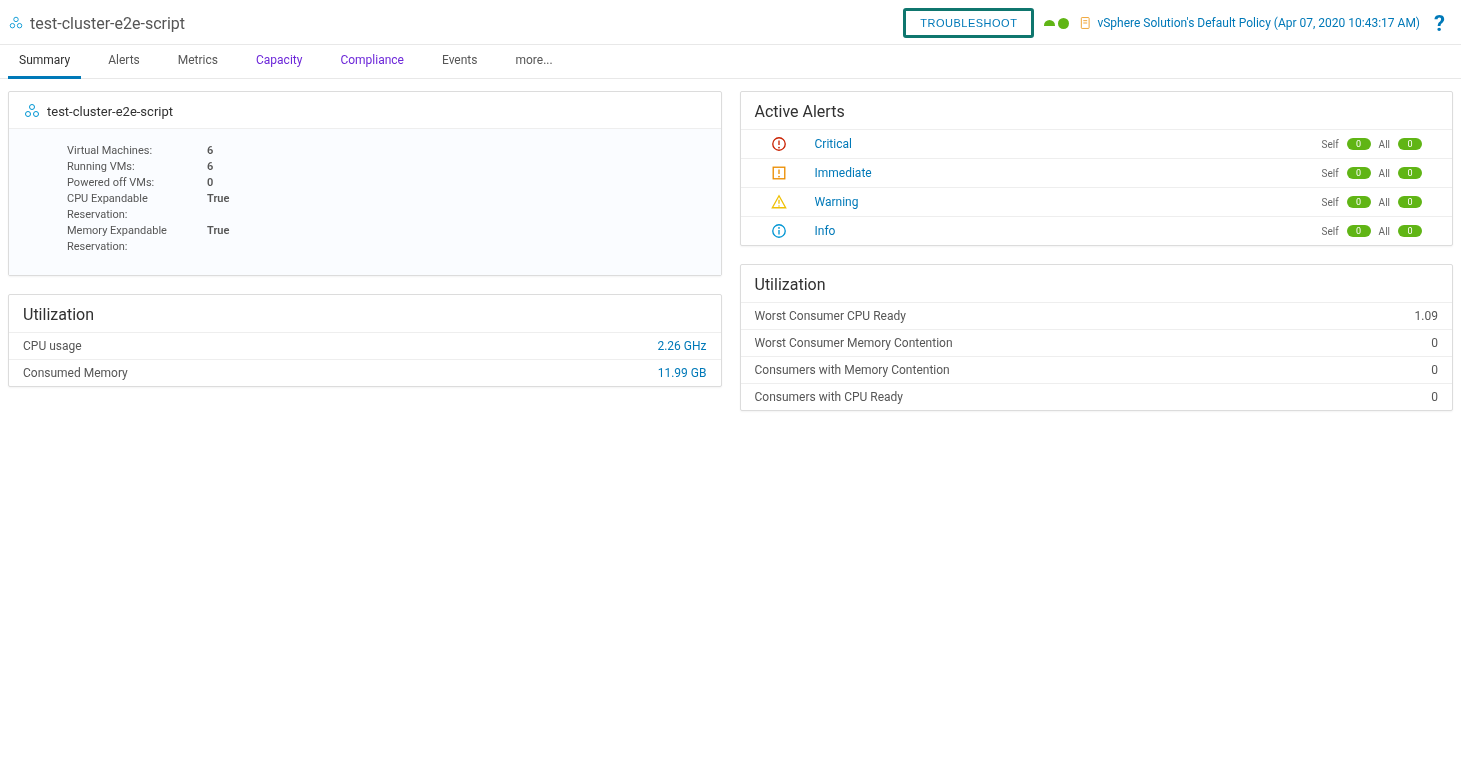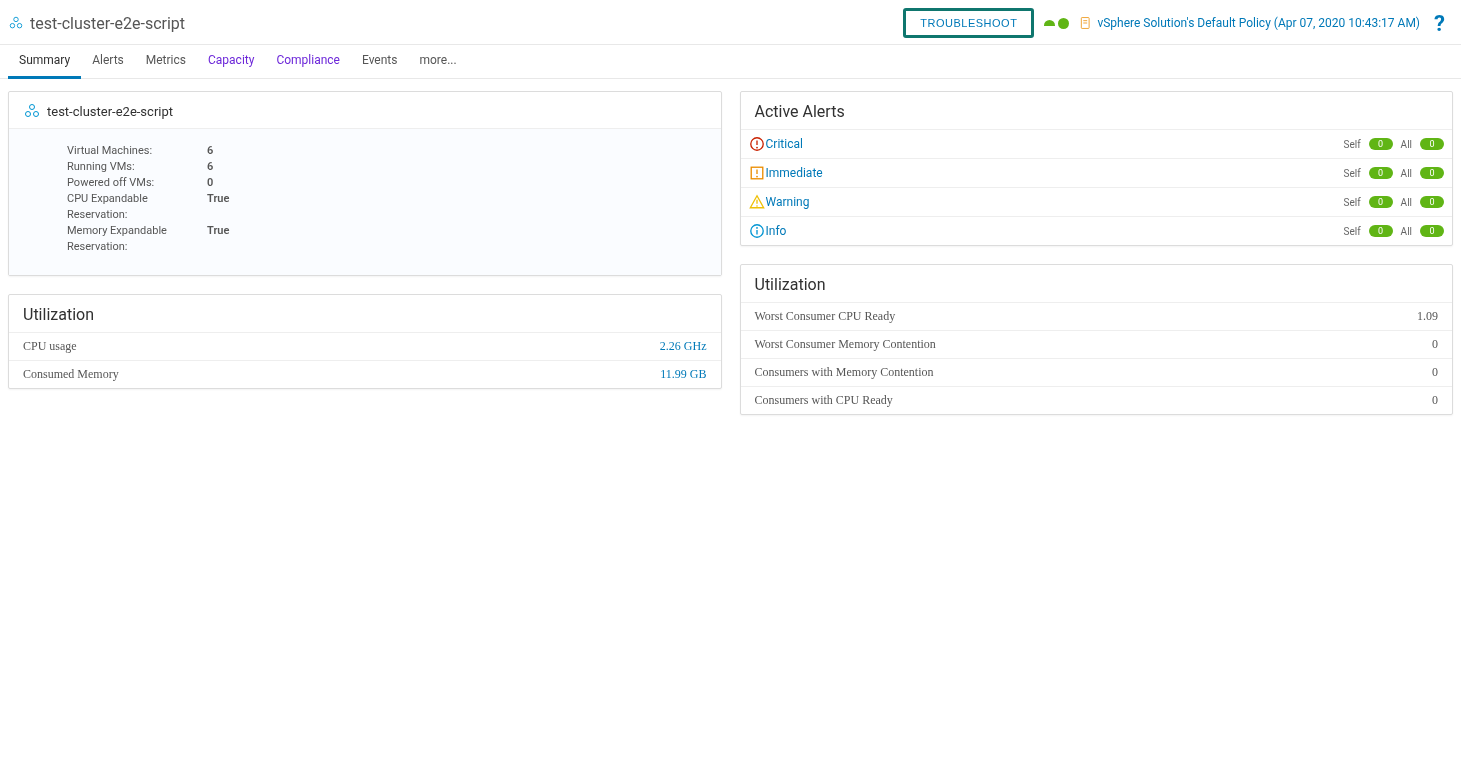--- a/index.html
+++ b/index.html
@@ -72,21 +72,21 @@
   .help-icon {
     color: #0079b8;
     font-size: 22px;
     font-weight: 700;
     cursor: pointer;
     padding: 0 4px;
   }
   .tabs {
     display: flex;
     align-items: center;
-    gap: 0;
+    gap: 16px;
     border-bottom: 1px solid #e8e8e8;
     padding: 0 8px;
   }
   .tab {
     padding: 8px 11px 9px;
     font-size: 12px;
     color: #565656;
     cursor: pointer;
     border-bottom: 3px solid transparent;
     margin-bottom: -1px;
@@ -126,23 +126,23 @@
     color: #565656;
     line-height: 16px;
     margin-left: 44px;
   }
   .info-label { width: 140px; }
   .info-value { font-weight: 600; }
   .alert-list { }
   .alert-row {
     display: flex;
     align-items: center;
-    padding: 6px 8px;
+    padding: 6px 30px;
     border-bottom: 1px solid #eee;
-    gap: 1px;
+    gap: 28px;
   }
   .alert-row:last-child { border-bottom: none; }
   .alert-icon { width: 16px; height: 16px; flex-shrink:0; display:flex; align-items:center; justify-content:center; }
   .alert-label {
     color: #0079b8;
     font-size: 12px;
     flex: 1;
     cursor: pointer;
   }
   .alert-counts { display: flex; align-items: center; gap: 8px; font-size: 10px; color: #666;}
@@ -158,21 +158,20 @@
     line-height: 12px;
     display: inline-block;
   }
   .metric-row {
     display: flex;
     justify-content: space-between;
     align-items: center;
     padding: 6px 14px;
     border-bottom: 1px solid #eee;
     font-size: 12px;
-    font-family: Liberation Serif, serif;
   }
   .metric-row:last-child { border-bottom: none; }
   .metric-label { color: #565656; }
   .metric-value { color: #0079b8; cursor: pointer; }
   .perf-value { color: #565656; }
 </style>
 </head>
 <body>
 
 <div class="header">

